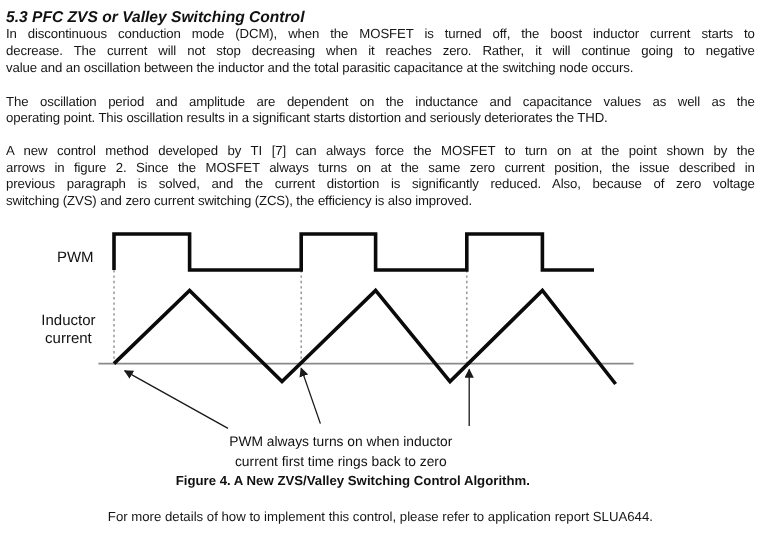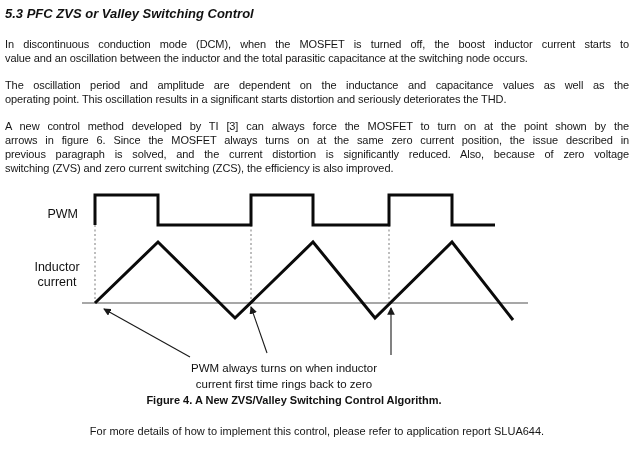--- a/index.html
+++ b/index.html
@@ -33,33 +33,34 @@
   .ann{font-size:11.5px;text-anchor:middle;}
   .cap{font-size:11px;font-weight:bold;text-anchor:middle;}
 </style>
 </head>
 <body>
 
 <div class="page">
 
   <div class="abs title" style="top:6px;">5.3 PFC ZVS or Valley Switching Control</div>
 
-  <div class="abs" style="top:37px;">
+  <div class="abs" style="top:22px;">
     <div class="body-line">In discontinuous conduction mode (DCM), when the MOSFET is turned off, the boost inductor current starts to</div>
+    <div class="body-line">decrease. The current will not stop decreasing when it reaches zero. Rather, it will continue going to negative</div>
     <div class="body-line last">value and an oscillation between the inductor and the total parasitic capacitance at the switching node occurs.</div>
   </div>
 
   <div class="abs" style="top:78px;">
     <div class="body-line">The oscillation period and amplitude are dependent on the inductance and capacitance values as well as the</div>
     <div class="body-line last">operating point. This oscillation results in a significant starts distortion and seriously deteriorates the THD.</div>
   </div>
 
   <div class="abs" style="top:119px;">
-    <div class="body-line">A new control method developed by TI [3] can always force the MOSFET to turn on at the point shown by the</div>
-    <div class="body-line">arrows in figure 6. Since the MOSFET always turns on at the same zero current position, the issue described in</div>
+    <div class="body-line">A new control method developed by TI [7] can always force the MOSFET to turn on at the point shown by the</div>
+    <div class="body-line">arrows in figure 2. Since the MOSFET always turns on at the same zero current position, the issue described in</div>
     <div class="body-line">previous paragraph is solved, and the current distortion is significantly reduced. Also, because of zero voltage</div>
     <div class="body-line last">switching (ZVS) and zero current switching (ZCS), the efficiency is also improved.</div>
   </div>
 
   <svg style="position:absolute;left:0;top:188px;" width="640" height="225" viewBox="0 0 640 225">
     <defs>
       <marker id="arr" viewBox="0 0 8 8" refX="7" refY="4" markerWidth="7" markerHeight="7" orient="auto">
         <path d="M0,0 L8,4 L0,8 Z" fill="#1a1a1a"></path>
       </marker>
     </defs>

